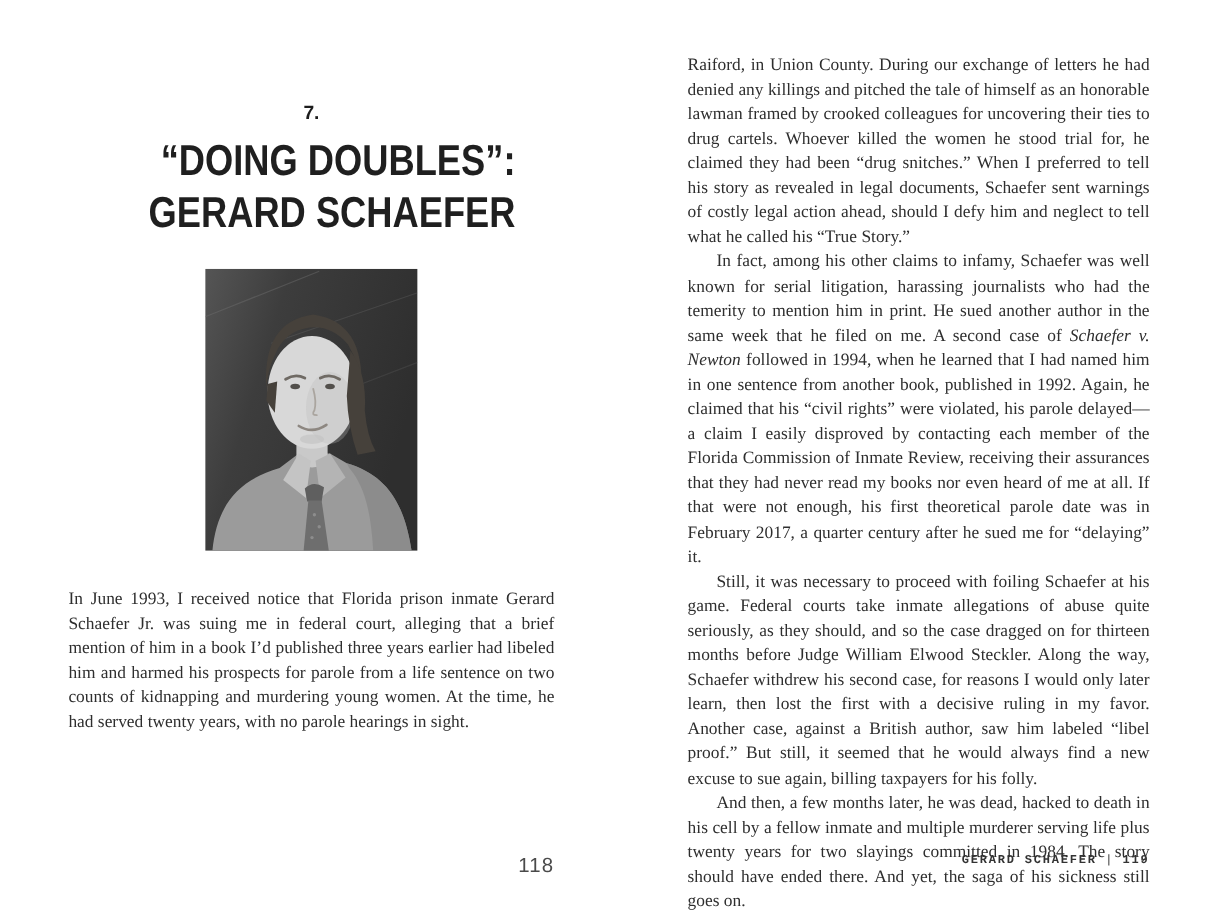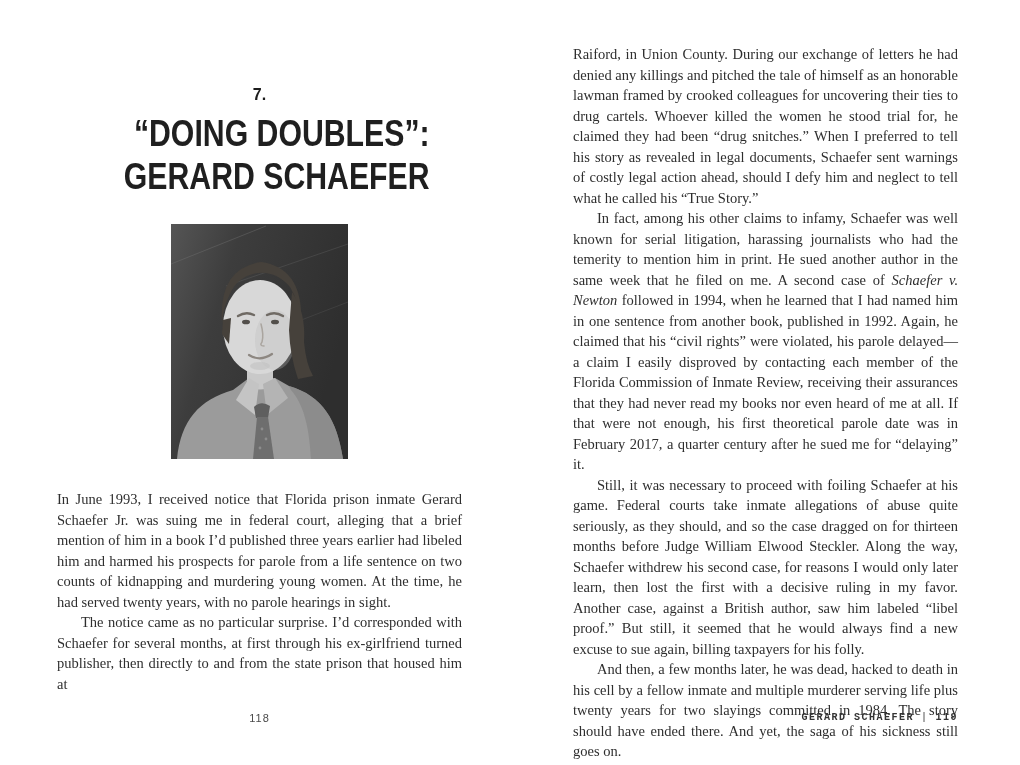--- a/index.html
+++ b/index.html
@@ -48,23 +48,23 @@
     line-height: 20.5px;
     color: #2e2e2e;
   }
   .body-text p { margin: 0; }
   .body-text p.indent { text-indent: 24px; }
   .body-left  { margin-top: 30px; font-family: Liberation Serif, serif; }
   .body-right { margin-top: 44px; }
 
   .footer-center {
     position: absolute; top: 712px; left: 0; width: 100%;
-    text-align: center;
+    text-align: right;
     font-family: "Liberation Sans", sans-serif;
-    font-size: 11px;
+    font-size: 17px;
     color: #4a4a4a;
     letter-spacing: 1px;
   }
   .footer-right {
     position: absolute; top: 712px; right: 0;
     text-align: center;
     font-family: Liberation Mono, monospace;
     font-size: 10px;
     font-weight: 700;
     color: #333333;
@@ -128,21 +128,20 @@
         <ellipse cx="75" cy="98" rx="4" ry="2.3" fill="#524f4b"></ellipse>
         <ellipse cx="104" cy="98" rx="4" ry="2.3" fill="#524f4b"></ellipse>
         <path d="M 90 100 Q 93 111 91 118 Q 88 122 93 122" stroke="#aaa59f" stroke-width="1.5" fill="none" stroke-linecap="round"></path>
         <path d="M 78 131 Q 89 138 101 130" stroke="#8d8781" stroke-width="2.2" fill="none" stroke-linecap="round"></path>
         <ellipse cx="89" cy="142" rx="10" ry="4" fill="#c2c2c2" opacity="0.6"></ellipse>
       </svg>
     </div>
 
     <div class="body-text body-left">
         <p><span>In June 1993, I received notice that Florida prison inmate Gerard Schaefer Jr. was suing me in federal court, alleging that a brief mention of him in a book I’d published three years earlier had libeled him and harmed his prospects for parole from a life sentence on two counts of kidnapping and murdering young women. At the time, he had served twenty years, with no parole hearings in sight.</span></p>
-        <p class="indent"><span>The notice came as no particular surprise. I’d corresponded with Schaefer for several months, at first through his ex-girlfriend turned publisher, then directly to and from the state prison that housed him at</span></p>
       </div>
 
     <div class="footer-center">118</div>
   </div>
 
   <div class="page page-right">
     <div class="body-text body-right">
         <p><span>Raiford, in Union County. During our exchange of letters he had denied any killings and pitched the tale of himself as an honorable lawman framed by crooked colleagues for uncovering their ties to drug cartels. Whoever killed the women he stood trial for, he claimed they had been “drug snitches.” When I preferred to tell his story as revealed in legal documents, Schaefer sent warnings of costly legal action ahead, should I defy him and neglect to tell what he called his “True Story.”</span></p>
         <p class="indent"><span>In fact, among his other claims to infamy, Schaefer was well known for serial litigation, harassing journalists who had the temerity to mention him in print. He sued another author in the same week that he filed on me. A second case of </span><em>Schaefer v. Newton</em><span> followed in 1994, when he learned that I had named him in one sentence from another book, published in 1992. Again, he claimed that his “civil rights” were violated, his parole delayed—a claim I easily disproved by contacting each member of the Florida Commission of Inmate Review, receiving their assurances that they had never read my books nor even heard of me at all. If that were not enough, his first theoretical parole date was in February 2017, a quarter century after he sued me for “delaying” it.</span></p>
         <p class="indent"><span>Still, it was necessary to proceed with foiling Schaefer at his game. Federal courts take inmate allegations of abuse quite seriously, as they should, and so the case dragged on for thirteen months before Judge William Elwood Steckler. Along the way, Schaefer withdrew his second case, for reasons I would only later learn, then lost the first with a decisive ruling in my favor. Another case, against a British author, saw him labeled “libel proof.” But still, it seemed that he would always find a new excuse to sue again, billing taxpayers for his folly.</span></p>

